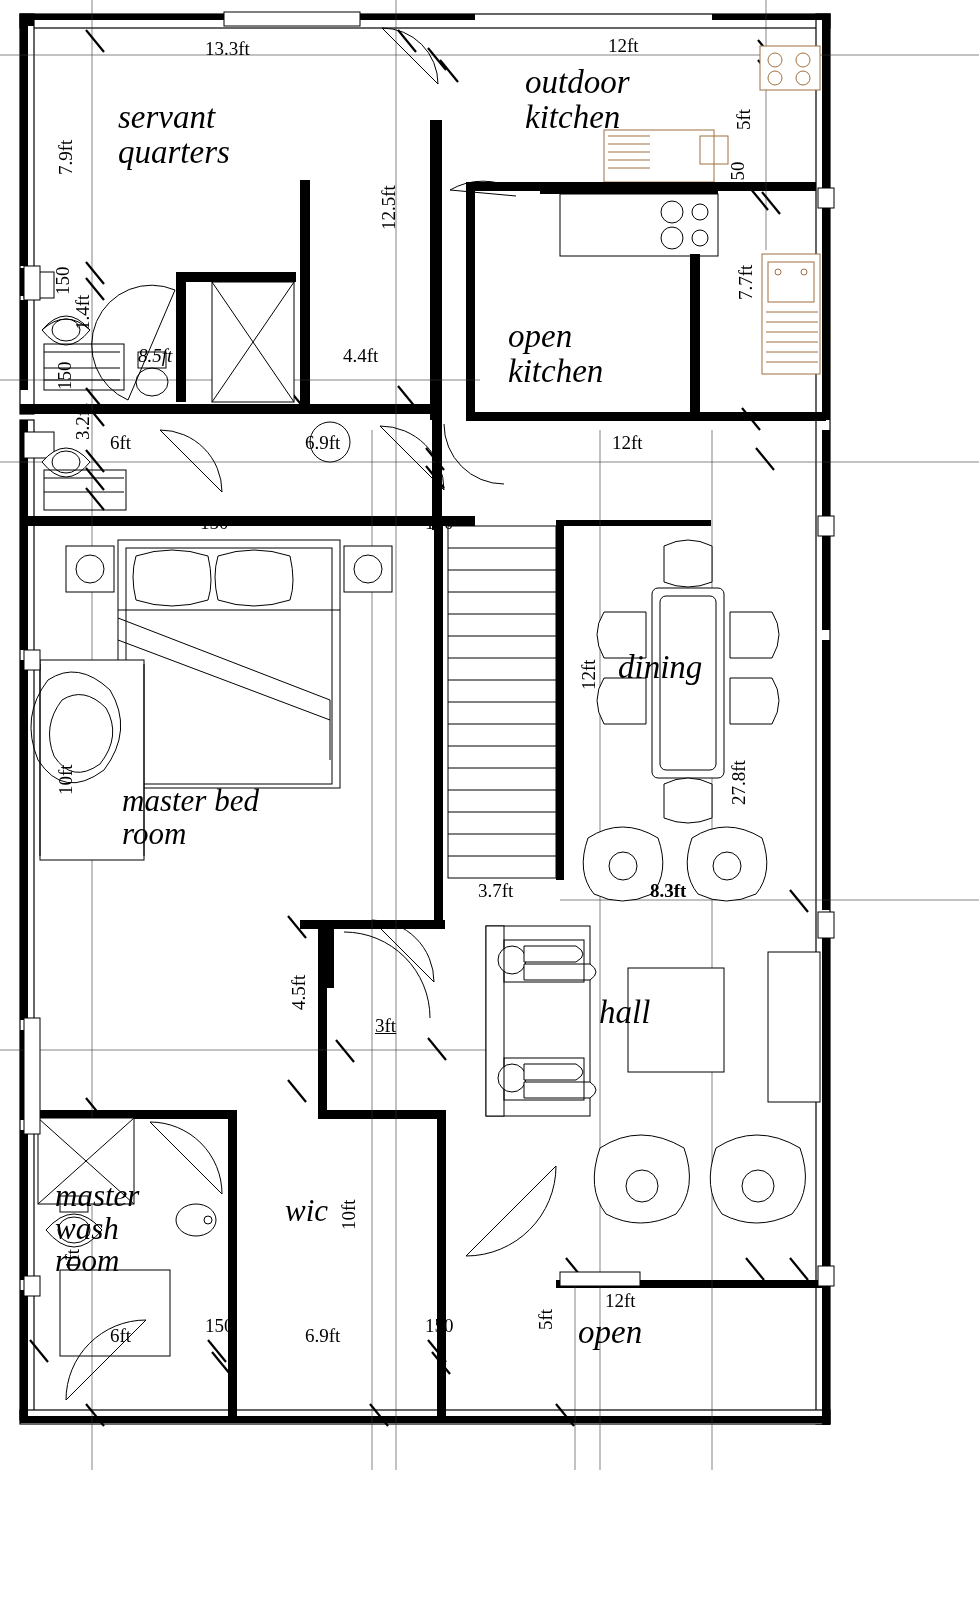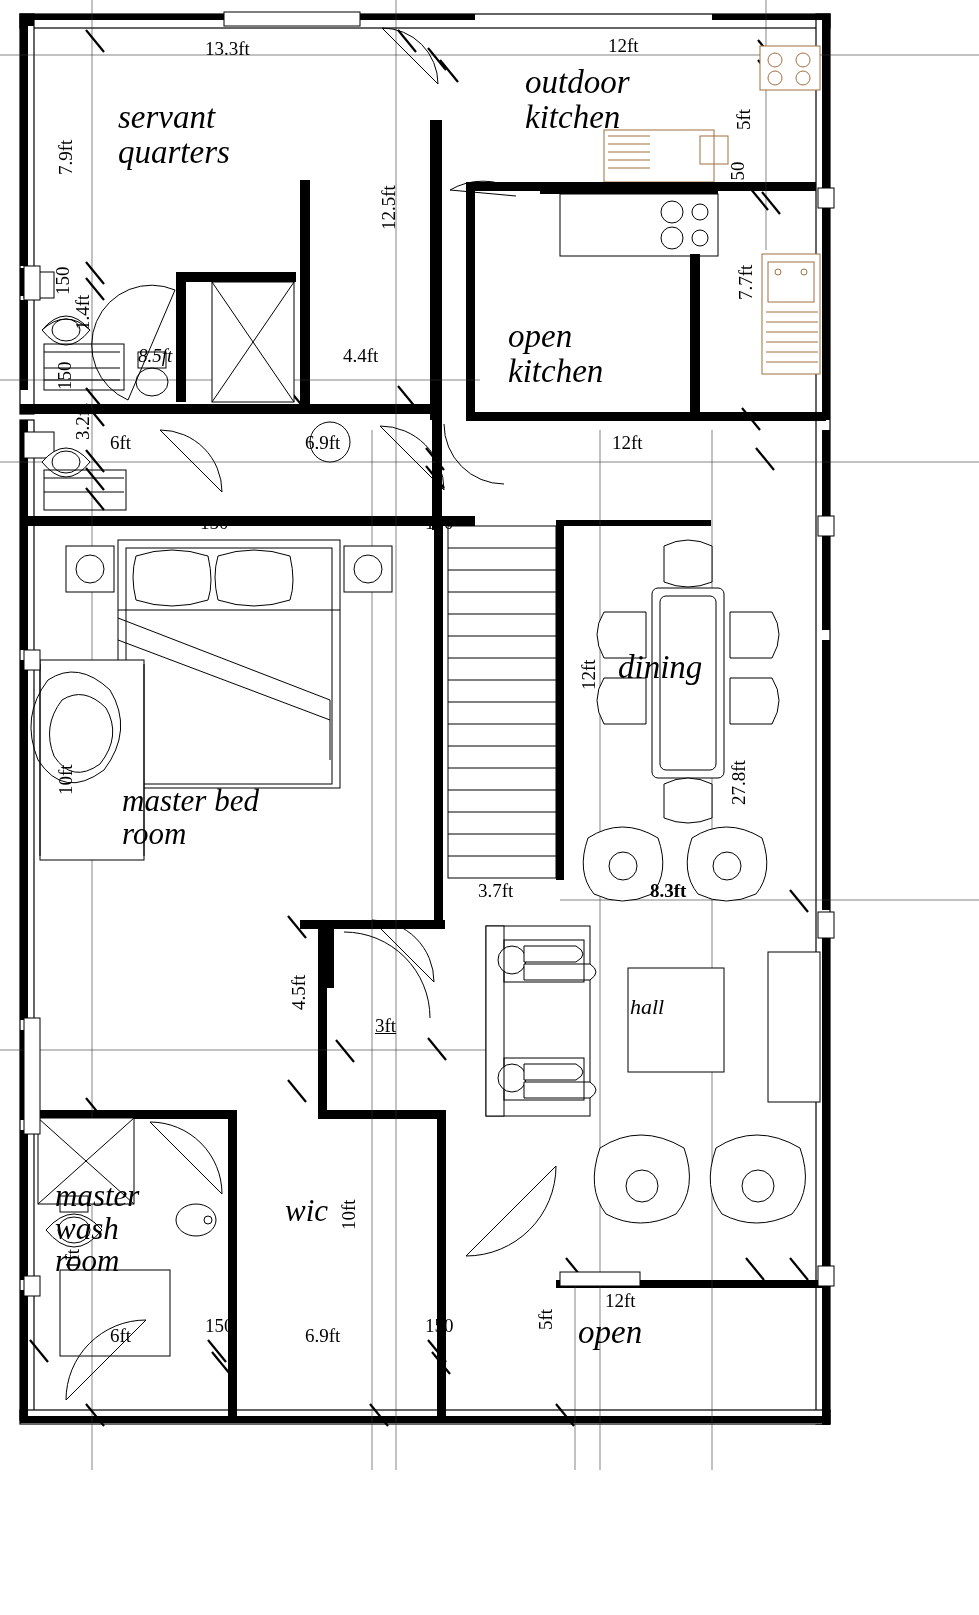--- a/index.html
+++ b/index.html
@@ -373,21 +373,21 @@
 
   <div class="room-label" style="left:118px;top:100px;font-size:33px;">servant
 quarters</div>
   <div class="room-label" style="left:525px;top:65px;font-size:33px;">outdoor
 kitchen</div>
   <div class="room-label" style="left:508px;top:275px;font-size:33px;margin-top:44px;">open
 kitchen</div>
   <div class="room-label" style="left:618px;top:650px;font-size:33px;">dining</div>
   <div class="room-label" style="left:122px;top:785px;font-size:31px;">master bed
 room</div>
-  <div class="room-label" style="left:630px;top:995px;font-size:22px;text-align:center;">hall</div>
+  <div class="room-label" style="left:599px;top:995px;font-size:33px;text-align:center;">hall</div>
   <div class="room-label" style="left:55px;top:1180px;font-size:31px;">master
 wash
 room</div>
   <div class="room-label" style="left:285px;top:1195px;font-size:31px;">wic</div>
   <div class="room-label" style="left:578px;top:1315px;font-size:33px;">open</div>
 
   <div class="dim" style="left:205px;top:38px;">13.3ft</div>
   <div class="dim" style="left:608px;top:35px;">12ft</div>
   <div class="dim vert" style="left:55px;top:175px;">7.9ft</div>
   <div class="dim vert" style="left:733px;top:130px;">5ft</div>

